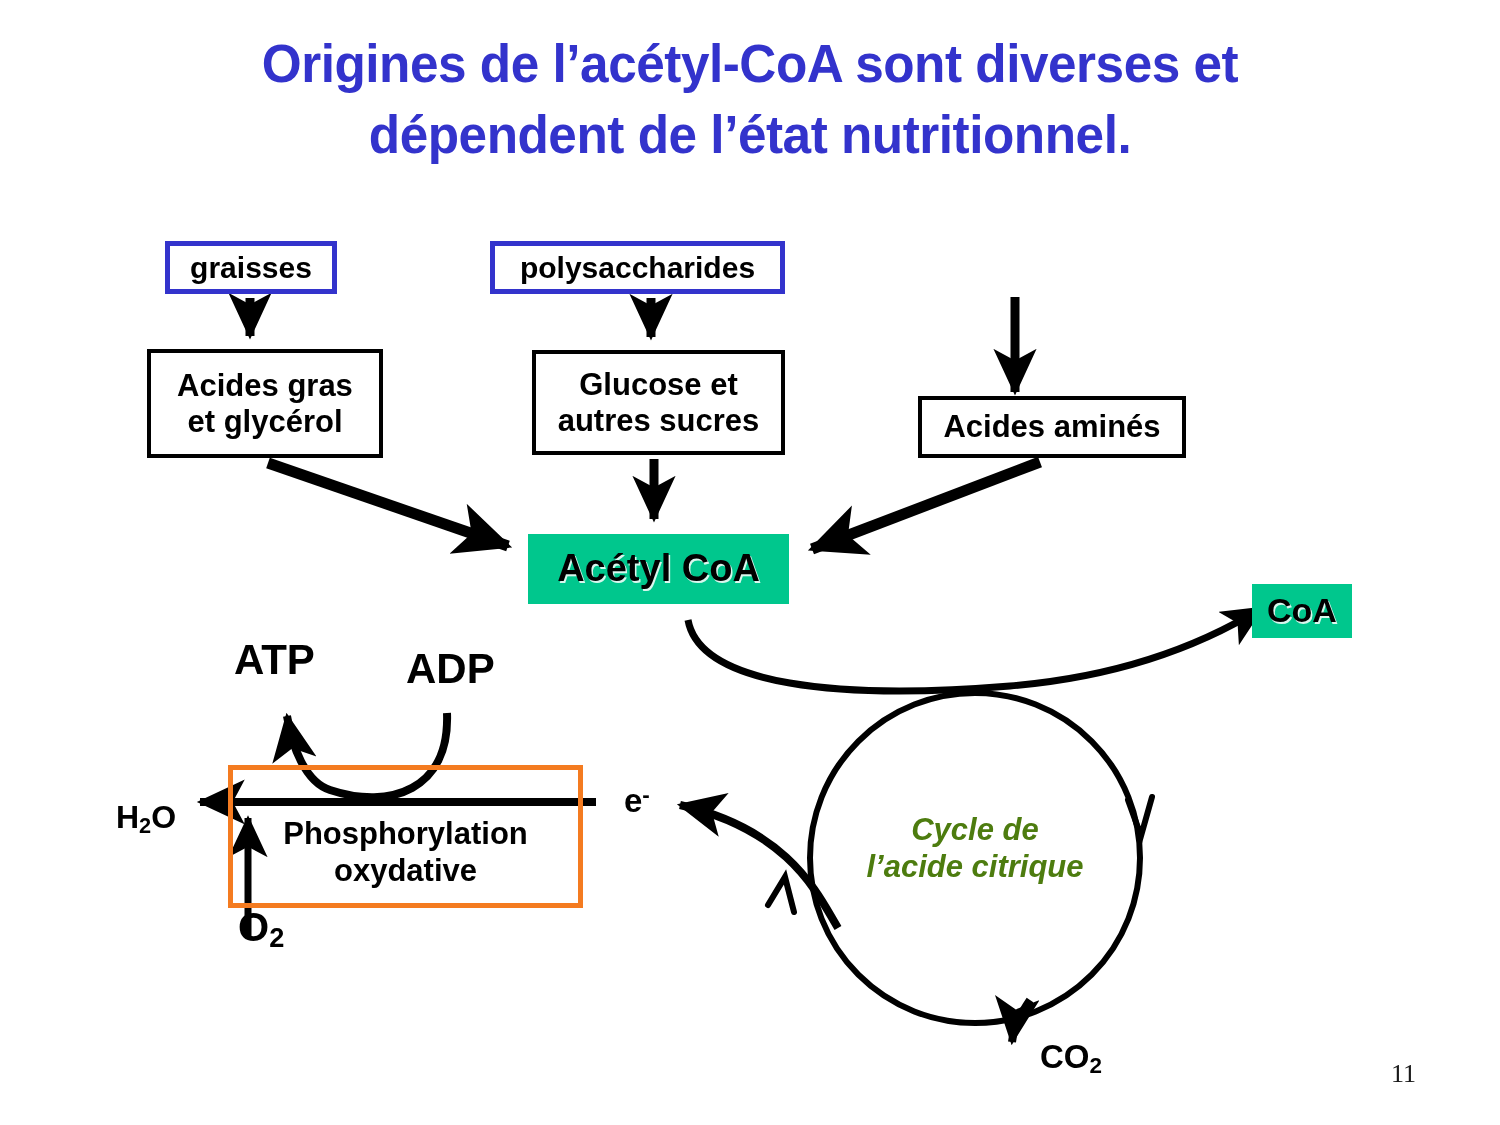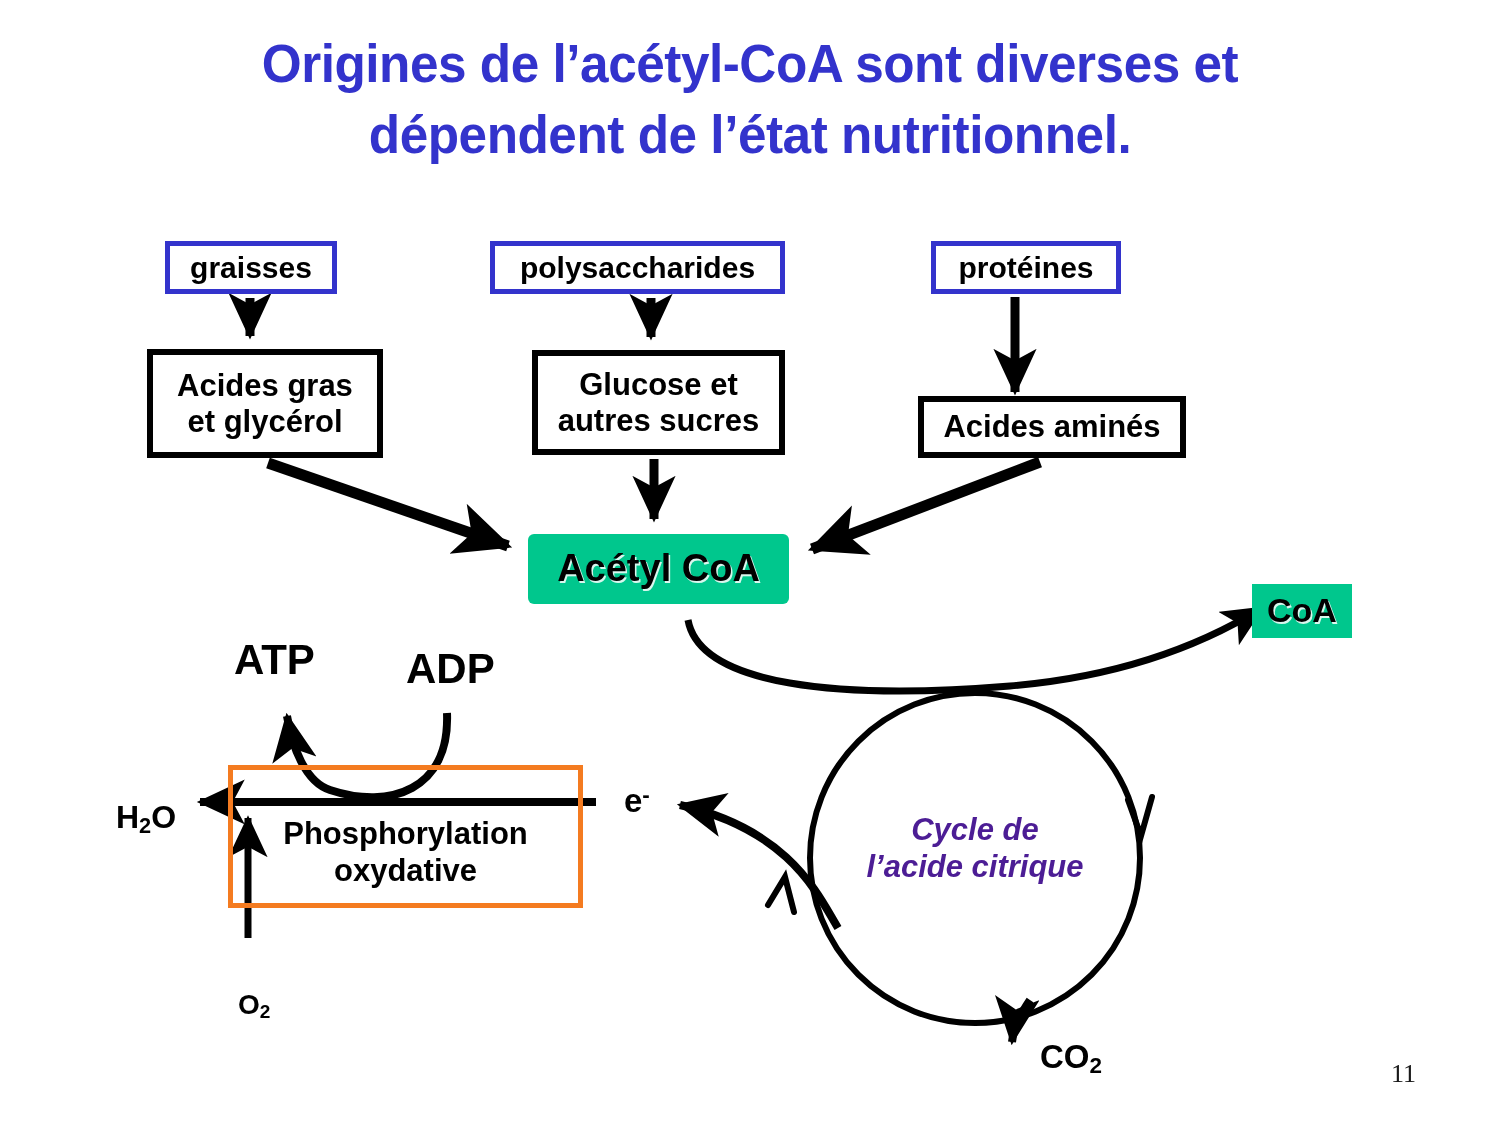--- a/index.html
+++ b/index.html
@@ -53,21 +53,21 @@
     color: #000000;
     background: #ffffff;
     white-space: pre-line;
   }
   .blue-box {
     border: 5px solid #3333CC;
     font-size: 30px;
     line-height: 1.12;
   }
   .black-box {
-    border: 6px solid #000000;
+    border: 4px solid #000000;
     font-size: 31px;
     line-height: 1.16;
   }
   .green-box {
     background: #00C78D;
     border: none;
     font-size: 38px;
     line-height: 1.1;
     text-shadow: 1.5px 1.5px 0 rgba(255,255,255,0.85);
   }
@@ -83,21 +83,21 @@
   .label sub { font-size: 0.68em; vertical-align: -0.22em; }
   .label sup { font-size: 0.68em; vertical-align: 0.45em; }
 
   .cycle-label {
     position: absolute;
     font-family: "Liberation Sans", sans-serif;
     font-weight: bold;
     font-style: italic;
     font-size: 31px;
     line-height: 1.18;
-    color: #4c1d95;
+    color: #4d7c0f;
     text-align: center;
     white-space: pre-line;
   }
 
   
   #phos-frame {
     position: absolute;
     left: 228px;
     top: 765px;
     width: 355px;
@@ -215,48 +215,47 @@
     </g>
   </svg>
 
   <div id="title">Origines de l’acétyl-CoA sont diverses et
 dépendent de l’état nutritionnel.</div>
 
   <div class="nodebox blue-box" style="left:490px; top:241px; width:295px; height:53px;">polysaccharides</div>
 
   <div class="nodebox blue-box" style="left:165px; top:241px; width:172px; height:53px;">graisses</div>
 
-  <div class="nodebox blue-box" style="left:931px; top:241px; width:190px; height:53px;">protéines</div>
 
   <div class="nodebox black-box" style="left:147px; top:349px; width:236px; height:109px;">Acides gras
 et glycérol</div>
 
   <div class="nodebox black-box" style="left:532px; top:350px; width:253px; height:105px;">Glucose et
 autres sucres</div>
 
   <div class="nodebox black-box" style="left:918px; top:396px; width:268px; height:62px;">Acides aminés</div>
 
-  <div class="nodebox green-box" style="left:528px; top:534px; width:261px; height:70px;border-radius:6px;">Acétyl CoA</div>
+  <div class="nodebox green-box" style="left:528px; top:534px; width:261px; height:70px;">Acétyl CoA</div>
 
   <div class="nodebox green-box" style="left:1252px; top:584px; width:100px; height:54px; font-size:34px;">CoA</div>
 
   <div class="cycle-label" style="left:845px; top:812px; width:260px;">Cycle de
 l’acide citrique</div>
 
   <div id="phos-frame"></div>
   <div id="phos-text">Phosphorylation
 oxydative</div>
 
   <div class="label" style="left:234px; top:636px; font-size:42px;">ATP</div>
 
   <div class="label" style="left:406px; top:645px; font-size:42px;">ADP</div>
 
   <div class="label" style="left:116px; top:783px; font-size:32px;margin-top:16px;"><span>H</span><sub>2</sub><span>O</span></div>
 
   <div class="label" style="left:624px; top:782px; font-size:33px;"><span>e</span><sup>-</sup></div>
 
-  <div class="label" style="left:238px; top:989px; font-size:28px;"><span>O</span><sub>2</sub></div>
+  <div class="label" style="left:238px; top:905px; font-size:40px;"><span>O</span><sub>2</sub></div>
 
   <div class="label" style="left:1040px; top:1030px; font-size:33px;margin-top:8px;"><span>CO</span><sub>2</sub></div>
 
   <div id="pagenum">11</div>
 
 </div>
 
 </body></html>

